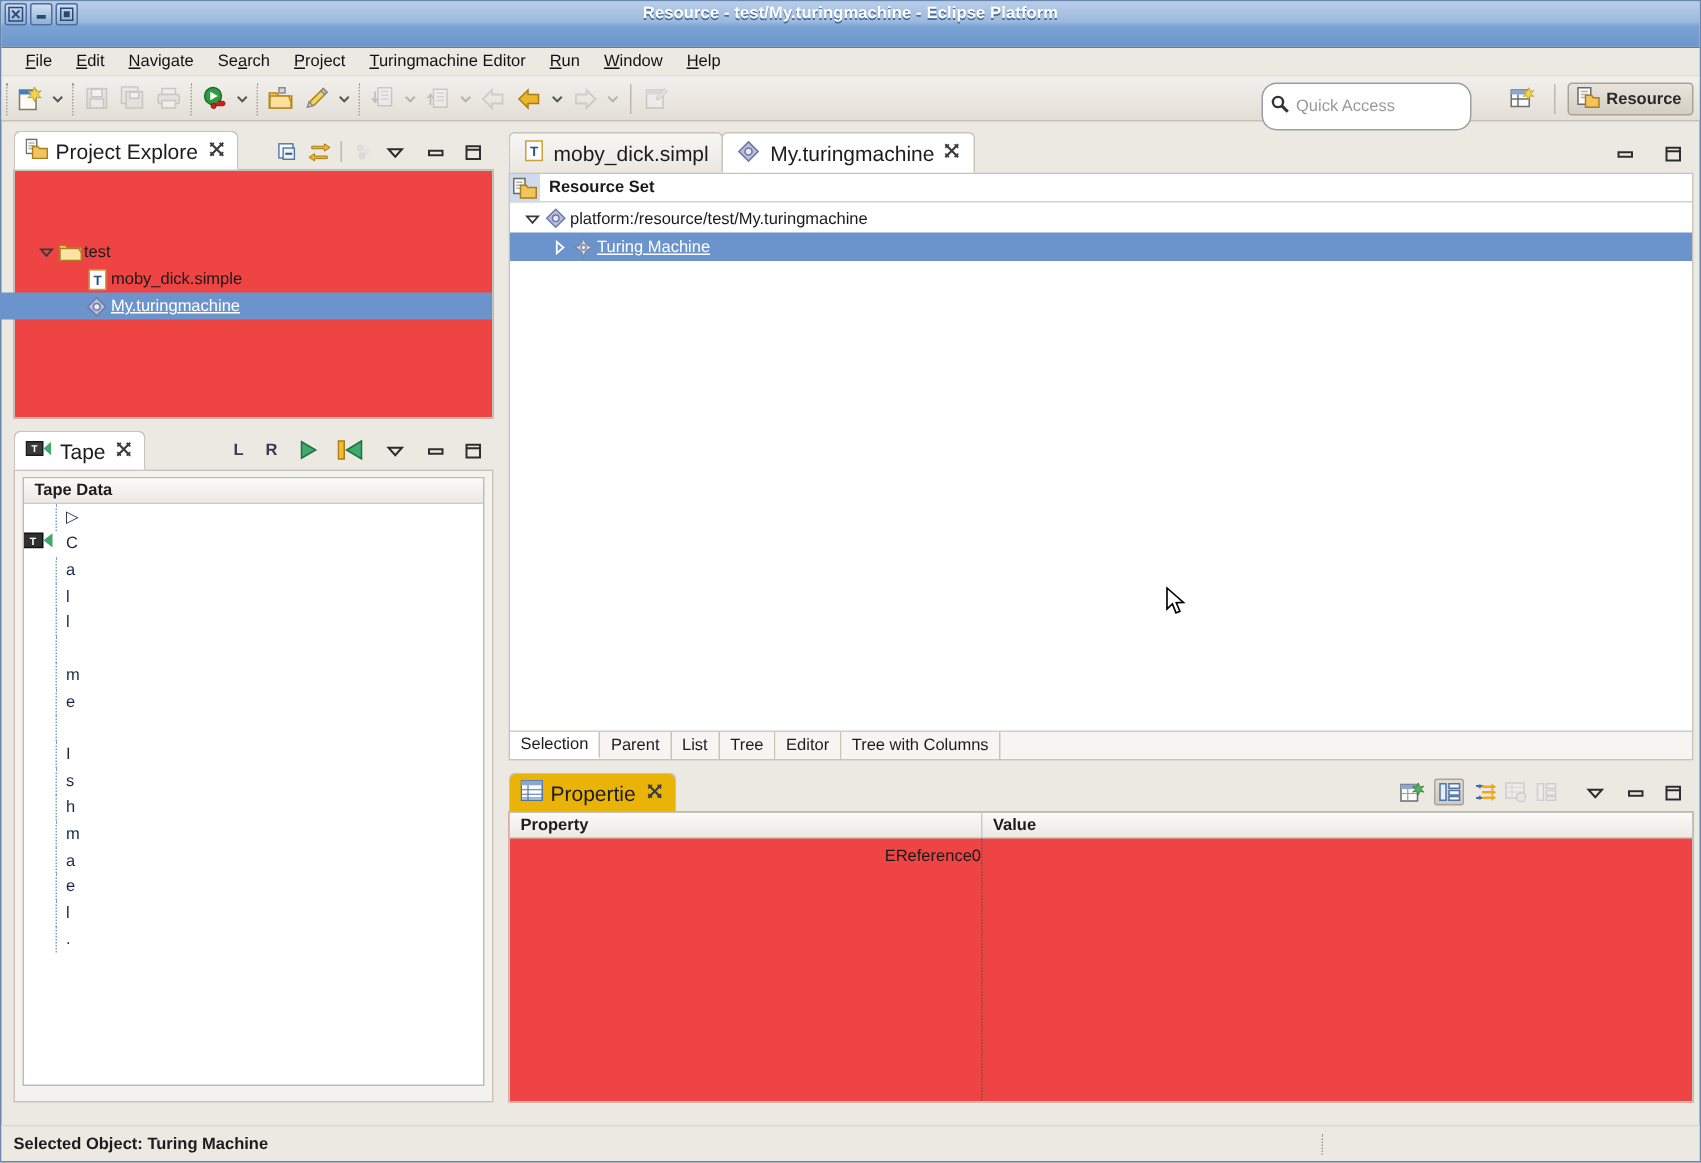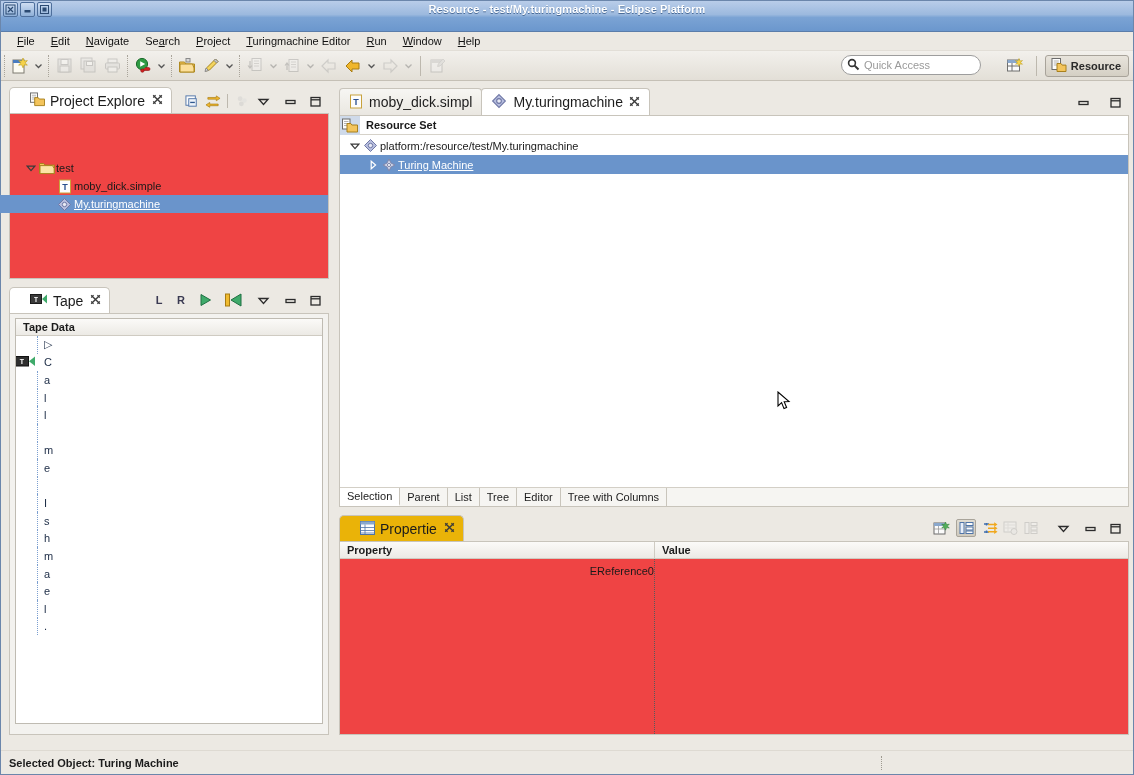--- a/index.html
+++ b/index.html
@@ -67,21 +67,21 @@
   .tb-btn {
     width:24px; height:24px;
     display:flex; align-items:center; justify-content:center;
   }
   .tb-btn.arrow { width:13px; }
   .tb-btn svg { display:block; }
   .disabled { opacity:.35; }
 
   #quickaccess {
     position:absolute; right:152px; top:4px;
-    width:140px; height:20px;
+    width:140px; height:32px;
     background:#ffffff; border:1px solid #9d9d9d; border-radius:10px;
     display:flex; align-items:center; padding-left:5px;
   }
   #quickaccess .qtext { font-size:11px; color:#9a9a9a; margin-left:4px; }
   #perspbar { position:absolute; right:4px; top:3px; display:flex; align-items:center; gap:3px; }
   #persp-open {
     width:26px; height:24px; display:flex; align-items:center; justify-content:center;
   }
   #persp-resource {
     height:22px; display:flex; align-items:center; gap:4px;
@@ -95,21 +95,21 @@
   #workbench { position:absolute; left:0; top:68px; right:0; bottom:25px; }
 
   
   .part { position:absolute; }
   .part-tabs {
     position:relative; height:26px;
     display:flex; align-items:flex-end;
   }
   .vtab {
     height:26px; display:flex; align-items:center; gap:5px;
-    padding:0 8px 0 20px;
+    padding:0 8px 0 7px;
     background:linear-gradient(to bottom,#fdfdfd,#f3f1ee);
     border:1px solid #c8c4bb; border-bottom:none;
     border-radius:5px 5px 0 0;
     position:relative; z-index:2;
   }
   .vtab .vtab-label {
     font-size:14px; color:#1c1c1c; white-space:nowrap;
   }
   .vtab .closeicon { margin-left:2px; }
   .part-tool {

